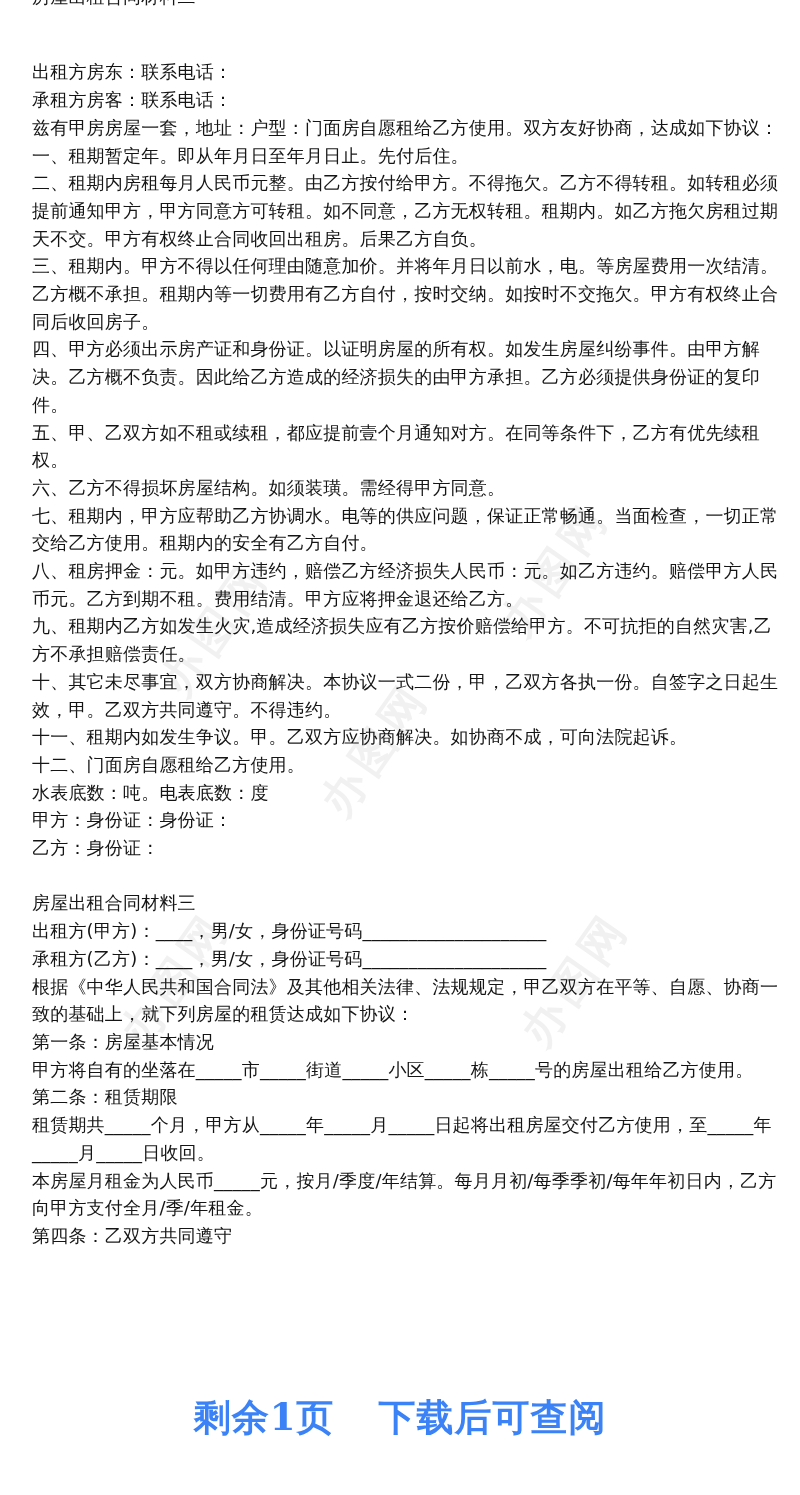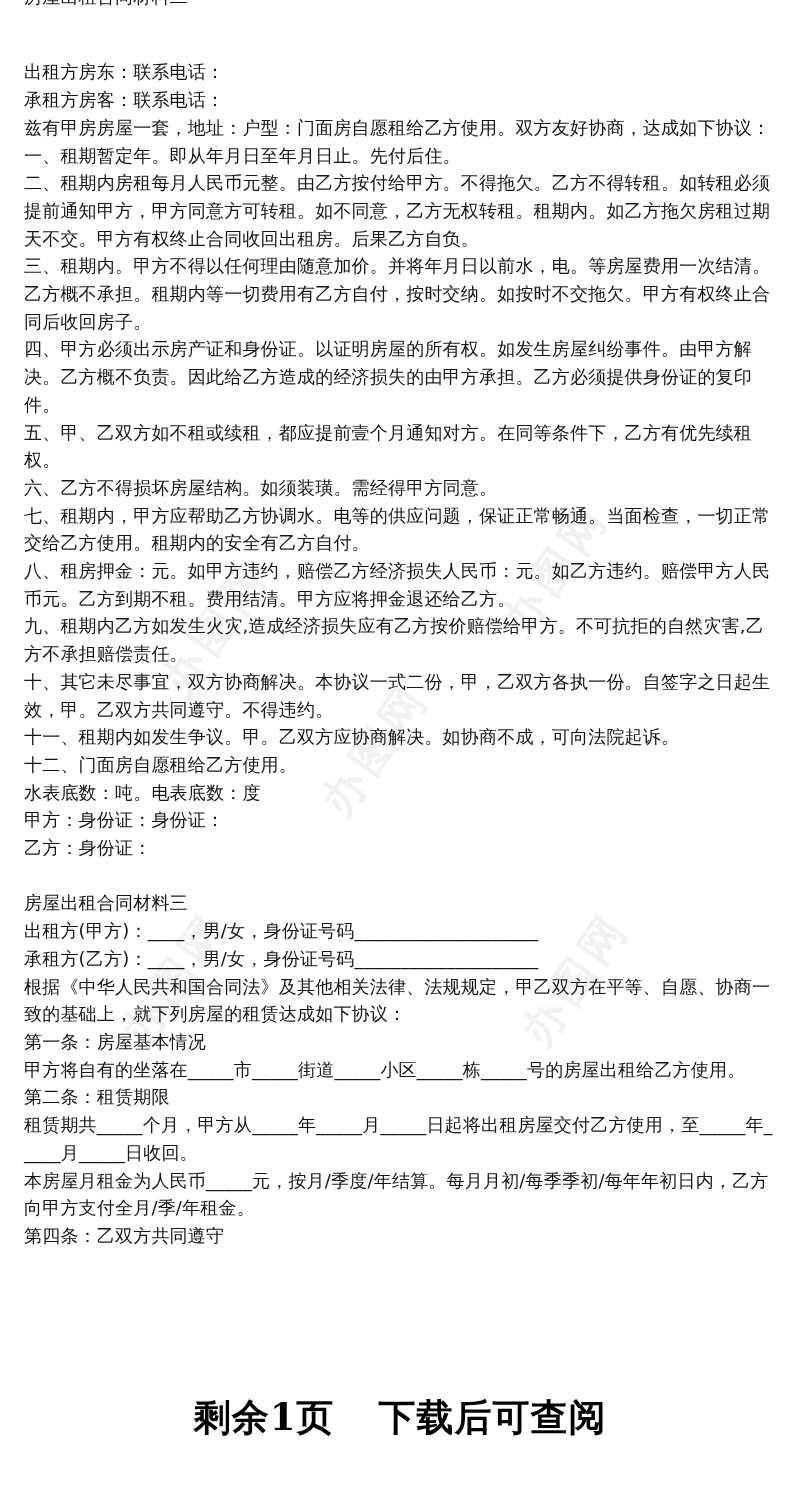--- a/index.html
+++ b/index.html
@@ -21,20 +21,21 @@
       top: -17px;
       width: 756px;
       font-size: 18px;
       line-height: 27.7px;
       letter-spacing: 0.2px;
     }
     .line {
       display: block;
       white-space: pre-wrap;
       word-break: break-all;
+      margin-left: 8px;
     }
     .spacer {
       display: block;
       height: 27.7px;
     }
     .watermark {
       position: absolute;
       color: rgba(150,150,150,0.13);
       font-size: 44px;
       font-weight: bold;
@@ -45,21 +46,21 @@
     }
     .banner {
       position: absolute;
       left: 0;
       top: 1393px;
       width: 800px;
       text-align: center;
       font-family: "DejaVu Serif", "Liberation Serif", serif;
       font-weight: bold;
       font-size: 37px;
-      color: #000000;
+      color: #3b82f6;
       letter-spacing: 1px;
     }
     .banner span + span {
       margin-left: 44px;
     }
   </style>
 </head>
 <body>
 
 <div class="watermark" style="left:140px; top:600px;">办图网</div>

